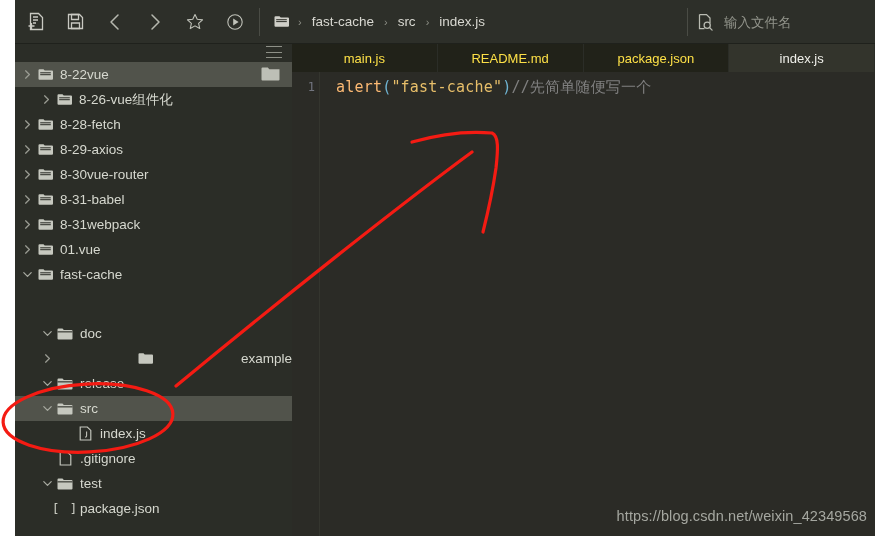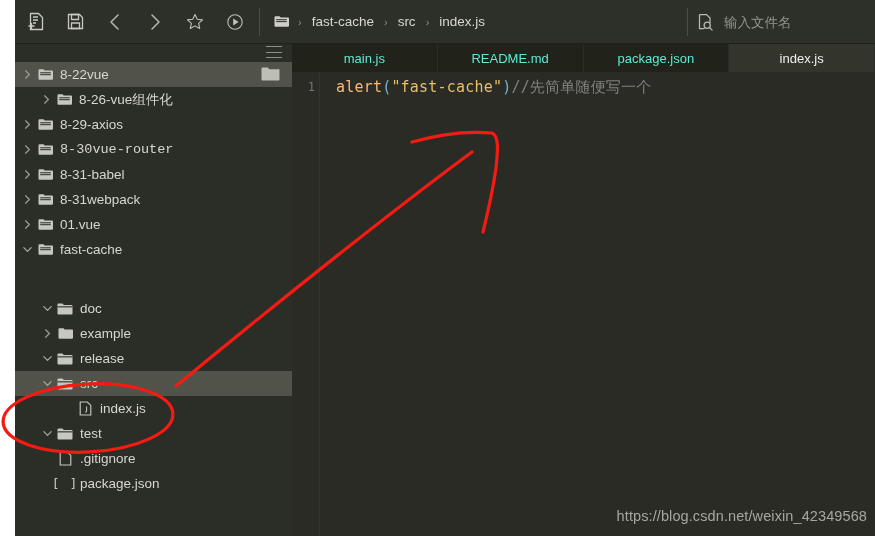--- a/index.html
+++ b/index.html
@@ -171,21 +171,21 @@
     display: flex;
     height: 28px;
     background: #212219;
   }
   .tab {
     flex: 1;
     display: flex;
     align-items: center;
     justify-content: center;
     font-size: 13px;
-    color: #5eead4;
+    color: #fde047;
     background: #212219;
     border-right: 1px solid #2b2d27;
     height: 28px;
   }
   .tab.active {
     background: #33342c;
     color: #f0f0ea;
   }
 
   .code-area {
@@ -366,23 +366,38 @@
               <path d="M3.6 1.8L7.4 5.5 3.6 9.2"></path>
             </svg>
           </span>
           <span class="node-icon">
             <svg width="15" height="13" viewBox="0 0 15 13" fill="#c6c8bf">
               <path d="M0.5 2.2a1 1 0 011-1h4l1.2 1.4h7.3a1 1 0 011 1v7.2a1 1 0 01-1 1H1.5a1 1 0 01-1-1z"></path>
               <rect x="2.2" y="4.3" width="10.6" height="1" fill="#2b2d27"></rect>
               <rect x="2.2" y="6.2" width="10.6" height="1" fill="#2b2d27"></rect>
             </svg>
           </span>
+          <span class="node-label">8-28-fetch</span>
+        </div>
+        <div class="node" style="padding-left: 4px;">
+          <span class="twisty">
+            <svg width="11" height="11" viewBox="0 0 11 11" fill="none" stroke="#9a9c93" stroke-width="1.25" stroke-linecap="round" stroke-linejoin="round">
+              <path d="M3.6 1.8L7.4 5.5 3.6 9.2"></path>
+            </svg>
+          </span>
+          <span class="node-icon">
+            <svg width="15" height="13" viewBox="0 0 15 13" fill="#c6c8bf">
+              <path d="M0.5 2.2a1 1 0 011-1h4l1.2 1.4h7.3a1 1 0 011 1v7.2a1 1 0 01-1 1H1.5a1 1 0 01-1-1z"></path>
+              <rect x="2.2" y="4.3" width="10.6" height="1" fill="#2b2d27"></rect>
+              <rect x="2.2" y="6.2" width="10.6" height="1" fill="#2b2d27"></rect>
+            </svg>
+          </span>
           <span class="node-label">8-29-axios</span>
         </div>
-        <div class="node" style="padding-left: 4px; font-family: Liberation Mono, monospace;">
+        <div class="node" style="padding-left: 4px;">
           <span class="twisty">
             <svg width="11" height="11" viewBox="0 0 11 11" fill="none" stroke="#9a9c93" stroke-width="1.25" stroke-linecap="round" stroke-linejoin="round">
               <path d="M3.6 1.8L7.4 5.5 3.6 9.2"></path>
             </svg>
           </span>
           <span class="node-icon">
             <svg width="15" height="13" viewBox="0 0 15 13" fill="#c6c8bf">
               <path d="M0.5 2.2a1 1 0 011-1h4l1.2 1.4h7.3a1 1 0 011 1v7.2a1 1 0 01-1 1H1.5a1 1 0 01-1-1z"></path>
               <rect x="2.2" y="4.3" width="10.6" height="1" fill="#2b2d27"></rect>
               <rect x="2.2" y="6.2" width="10.6" height="1" fill="#2b2d27"></rect>
@@ -457,21 +472,21 @@
             </svg>
           </span>
           <span class="node-icon">
             <svg width="16" height="13" viewBox="0 0 16 13" fill="#c6c8bf">
               <path d="M0.5 2.4a1 1 0 011-1h4l1.3 1.5h7.7a1 1 0 011 1v7.6a1 1 0 01-1 1H1.5a1 1 0 01-1-1z"></path>
               <rect x="0.5" y="4.3" width="15" height="1.1" fill="#2b2d27"></rect>
             </svg>
           </span>
           <span class="node-label">doc</span>
         </div>
-        <div class="node" style="padding-left: 24px;">
+        <div class="node" style="padding-left: 24px; justify-content: space-between;">
           <span class="twisty">
             <svg width="11" height="11" viewBox="0 0 11 11" fill="none" stroke="#9a9c93" stroke-width="1.25" stroke-linecap="round" stroke-linejoin="round">
               <path d="M3.6 1.8L7.4 5.5 3.6 9.2"></path>
             </svg>
           </span>
           <span class="node-icon">
             <svg width="15" height="13" viewBox="0 0 15 13" fill="#c6c8bf">
               <path d="M0.5 2.2a1 1 0 011-1h4l1.2 1.4h7.3a1 1 0 011 1v7.2a1 1 0 01-1 1H1.5a1 1 0 01-1-1z"></path>
             </svg>
           </span>
@@ -509,41 +524,41 @@
           <span class="twisty blank"></span>
           <span class="node-icon">
             <svg width="13" height="15" viewBox="0 0 13 15" fill="none" stroke="#c6c8bf" stroke-width="1.15">
               <path d="M1.2 1h7.1l3.5 3.4V14H1.2z"></path>
               <path d="M7.6 5.6v4.1c0 .9-.6 1.4-1.5 1.4" stroke-width="1.05"></path>
             </svg>
           </span>
           <span class="node-label">index.js</span>
         </div>
         <div class="node" style="padding-left: 24px;">
+          <span class="twisty blank"></span>
+          <span class="node-icon">
+            <svg width="13" height="15" viewBox="0 0 13 15" fill="none" stroke="#c6c8bf" stroke-width="1.15">
+              <path d="M1.2 1h7.1l3.5 3.4V14H1.2z"></path>
+            </svg>
+          </span>
+          <span class="node-label">.gitignore</span>
+        </div>
+        <div class="node" style="padding-left: 24px;">
           <span class="twisty">
             <svg width="11" height="11" viewBox="0 0 11 11" fill="none" stroke="#a8aaa1" stroke-width="1.25" stroke-linecap="round" stroke-linejoin="round">
               <path d="M1.8 3.6L5.5 7.4 9.2 3.6"></path>
             </svg>
           </span>
           <span class="node-icon">
             <svg width="16" height="13" viewBox="0 0 16 13" fill="#c6c8bf">
               <path d="M0.5 2.4a1 1 0 011-1h4l1.3 1.5h7.7a1 1 0 011 1v7.6a1 1 0 01-1 1H1.5a1 1 0 01-1-1z"></path>
               <rect x="0.5" y="4.3" width="15" height="1.1" fill="#2b2d27"></rect>
             </svg>
           </span>
           <span class="node-label">test</span>
-        </div>
-        <div class="node" style="padding-left: 24px;">
-          <span class="twisty blank"></span>
-          <span class="node-icon">
-            <svg width="13" height="15" viewBox="0 0 13 15" fill="none" stroke="#c6c8bf" stroke-width="1.15">
-              <path d="M1.2 1h7.1l3.5 3.4V14H1.2z"></path>
-            </svg>
-          </span>
-          <span class="node-label">.gitignore</span>
         </div>
         <div class="node" style="padding-left: 24px;">
           <span class="twisty blank"></span>
           <span class="node-icon">
             <span style="color:#c6c8bf;font-family:'DejaVu Sans Mono',monospace;font-size:13px;letter-spacing:1px;">[ ]</span>
           </span>
           <span class="node-label">package.json</span>
         </div>
       </div>
   </div>

